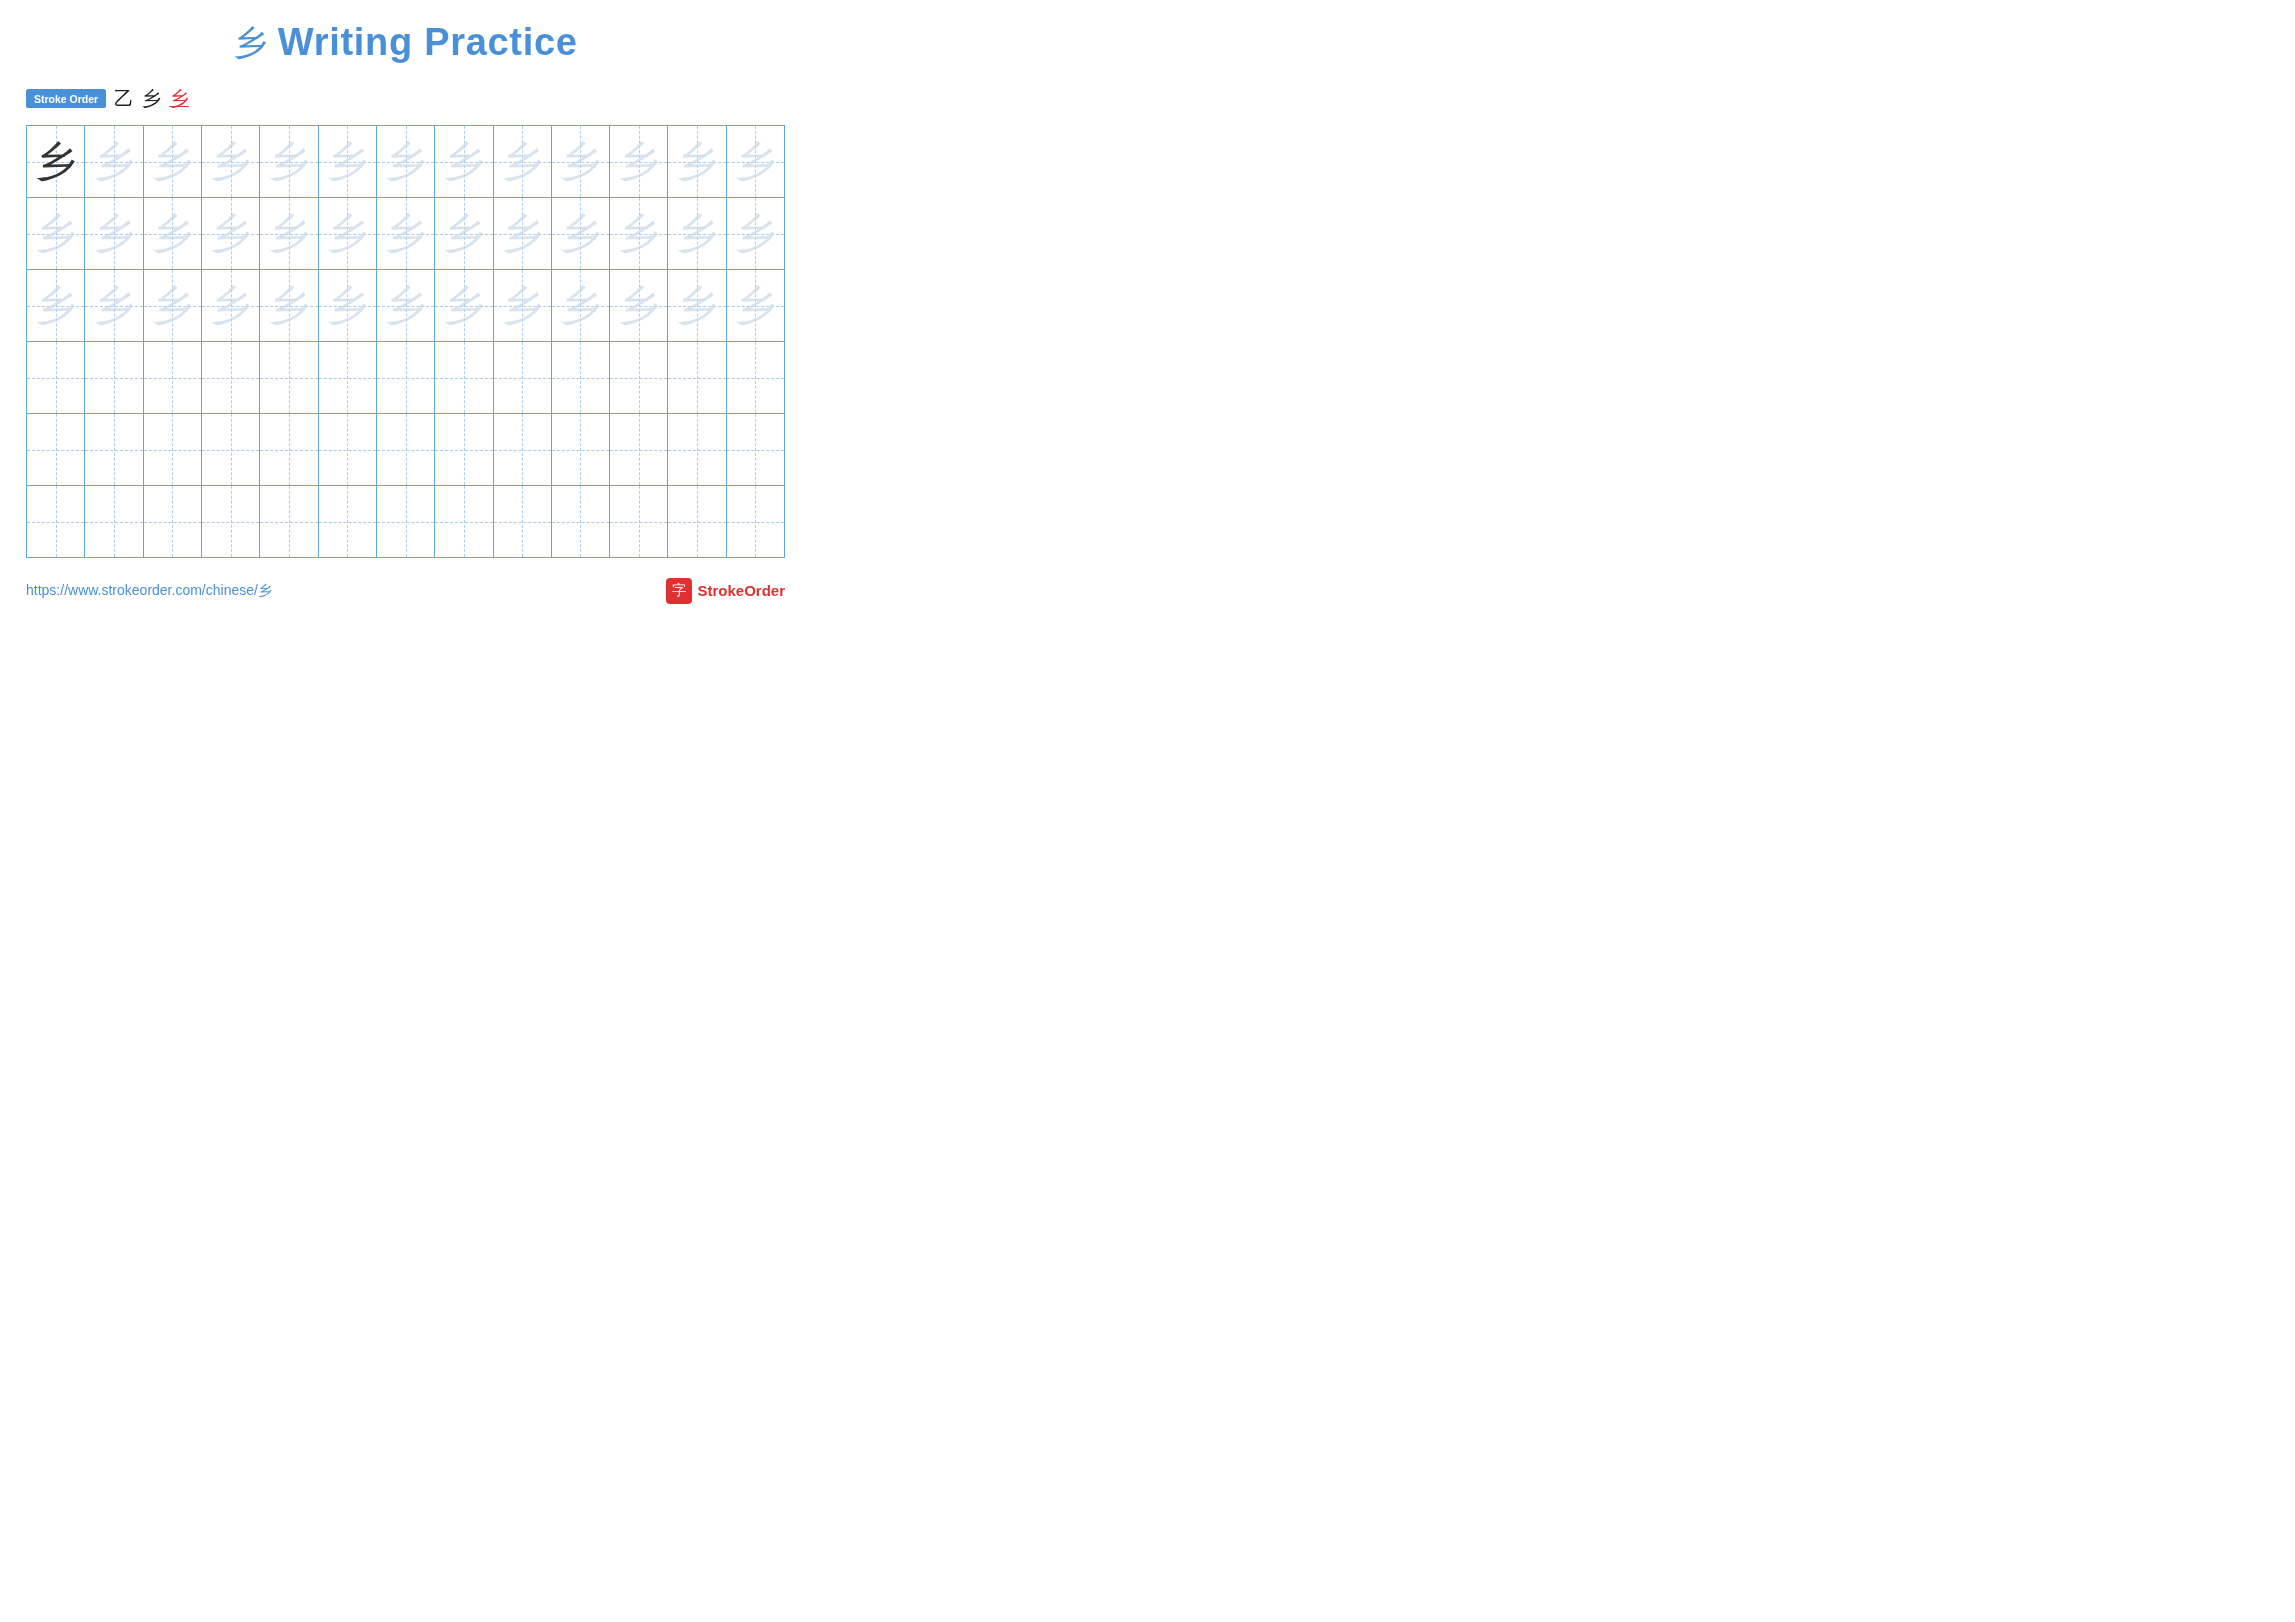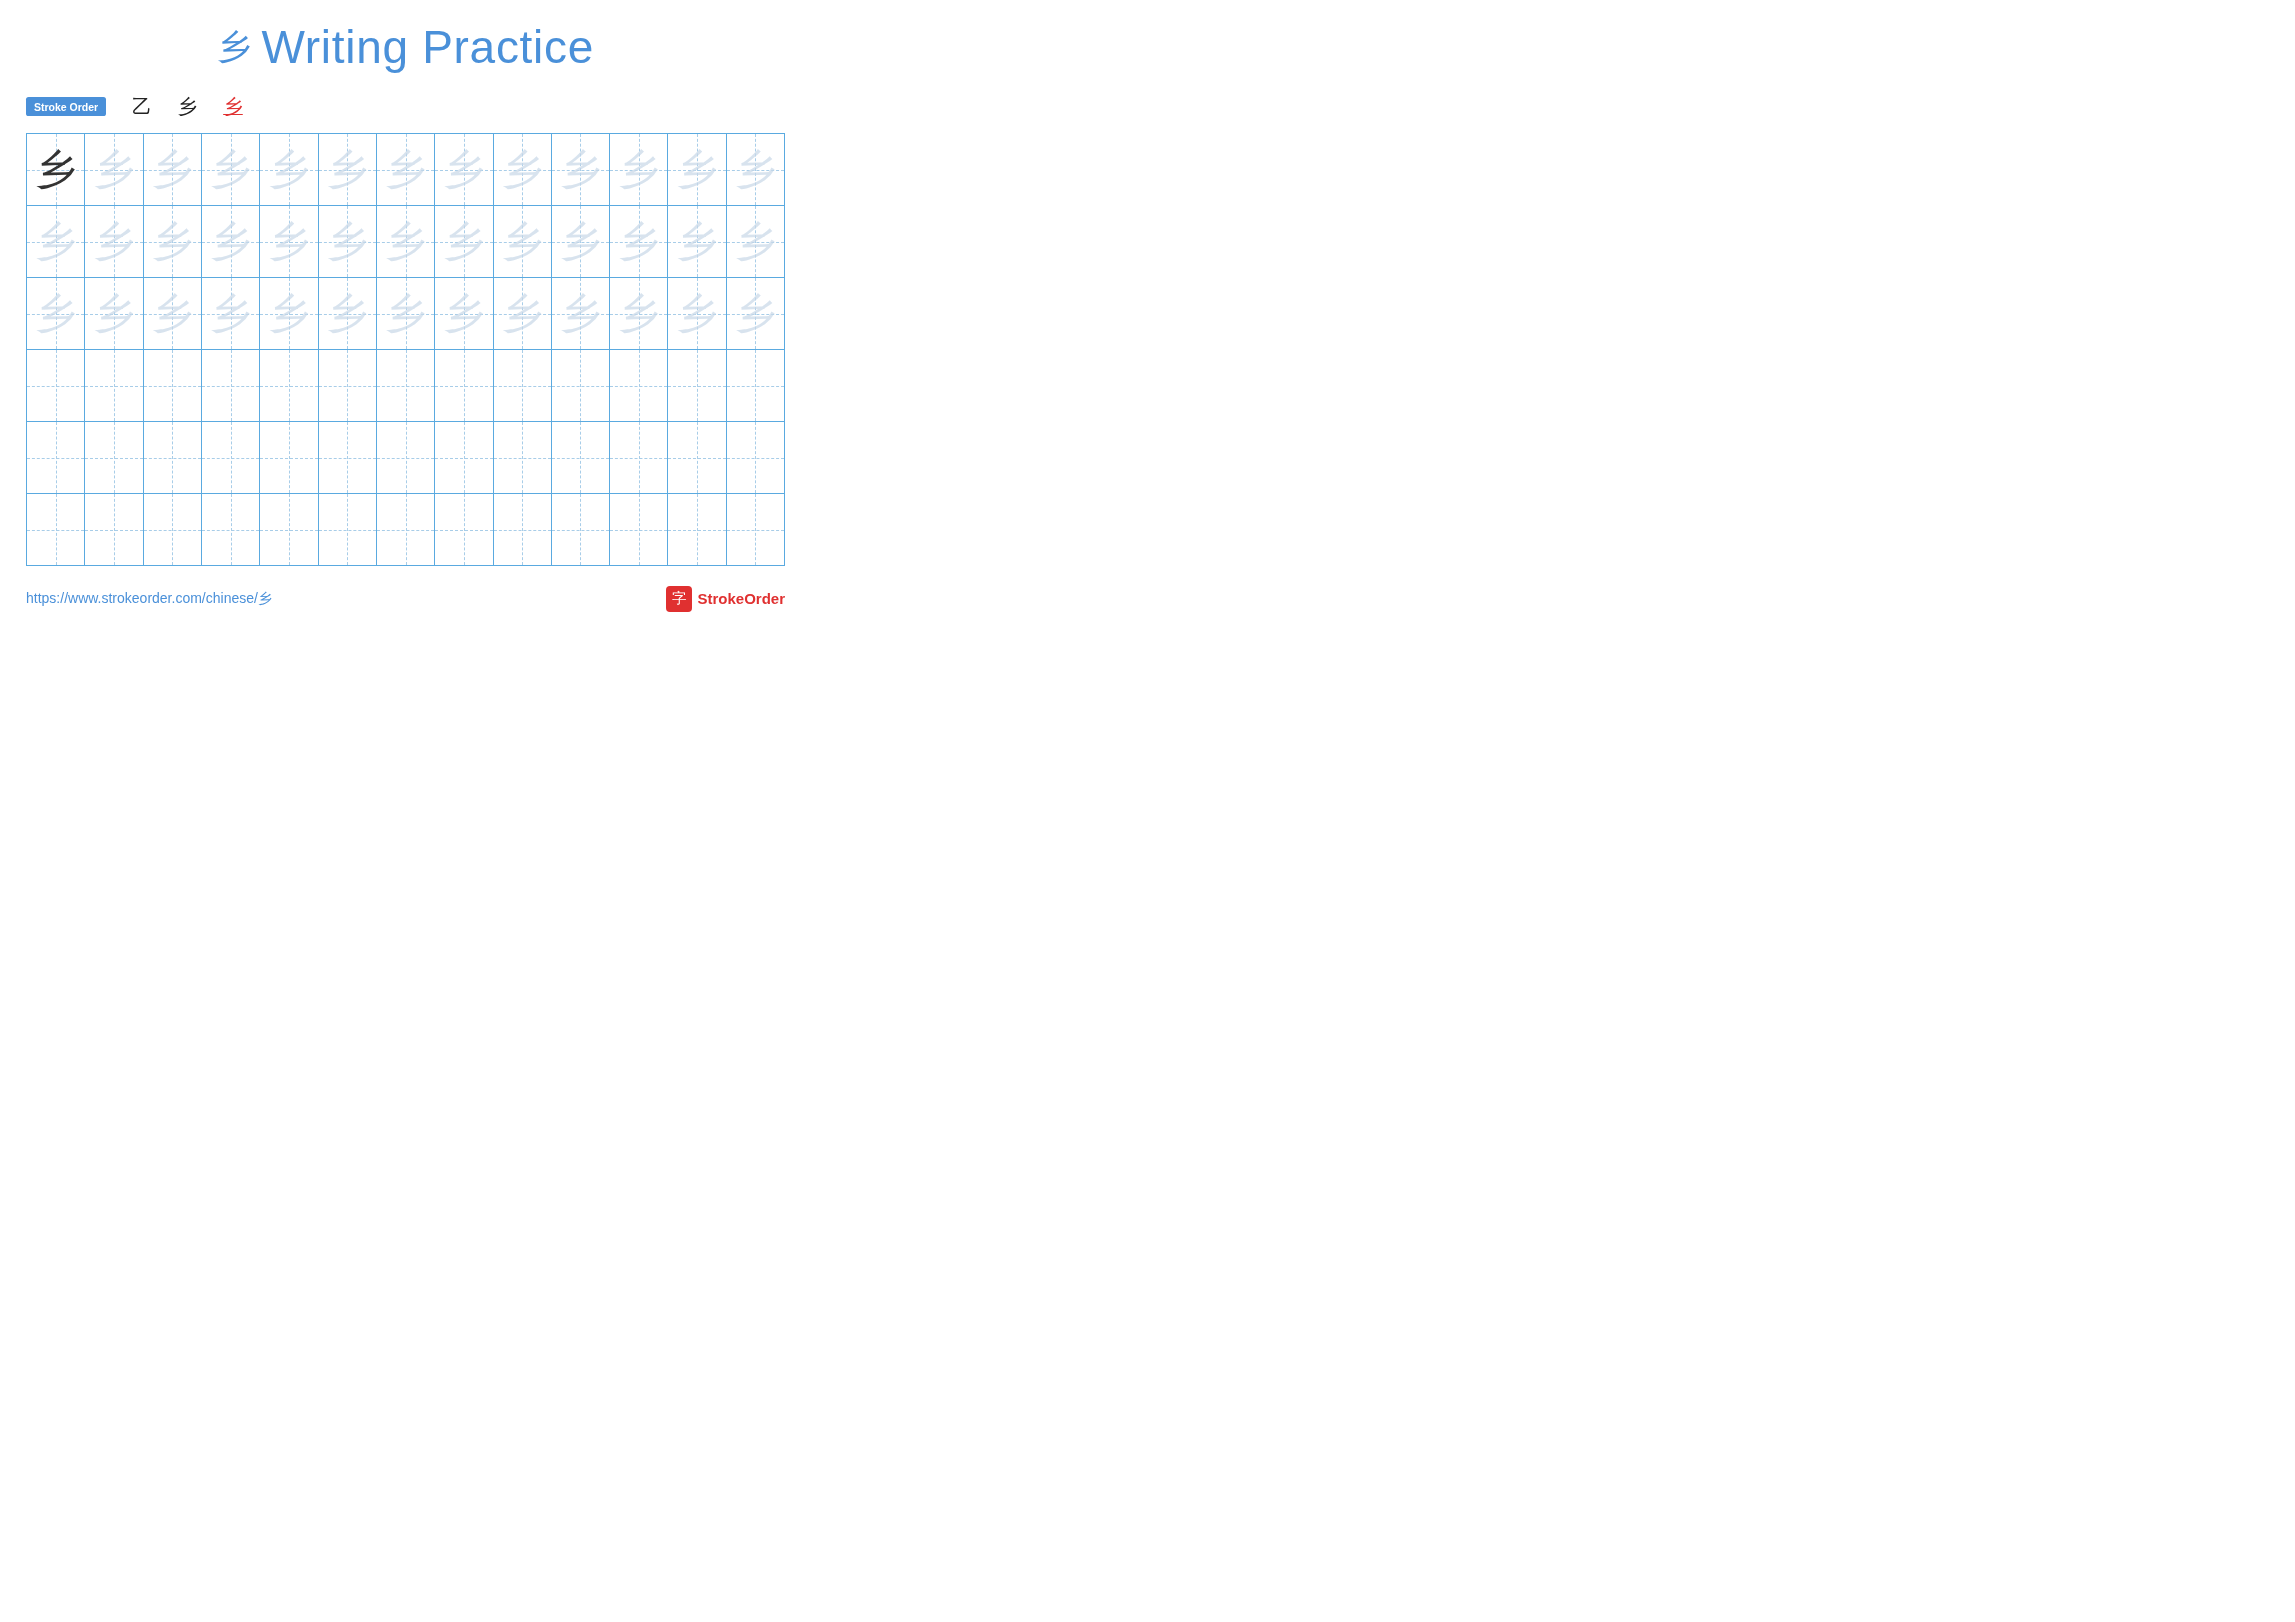--- a/index.html
+++ b/index.html
@@ -19,31 +19,31 @@
       justify-content: center;
       gap: 10.5px;
       margin-bottom: 19.6px;
     }
     .header-char {
       font-size: 34px;
       color: #4a90d9;
       font-family: serif;
     }
     .header-title {
-      font-size: 46px;
+      font-size: 38px;
       color: #4a90d9;
-      font-weight: 400;
+      font-weight: 700;
       letter-spacing: 0.7px;
     }
 
     
     .stroke-order-row {
       display: flex;
       align-items: center;
-      gap: 26px;
+      gap: 8px;
       margin-bottom: 13px;
     }
     .stroke-order-badge {
       background: #4a90d9;
       color: white;
       font-size: 10.5px;
       font-weight: bold;
       padding: 3.3px 7.9px;
       border-radius: 2.6px;
     }

